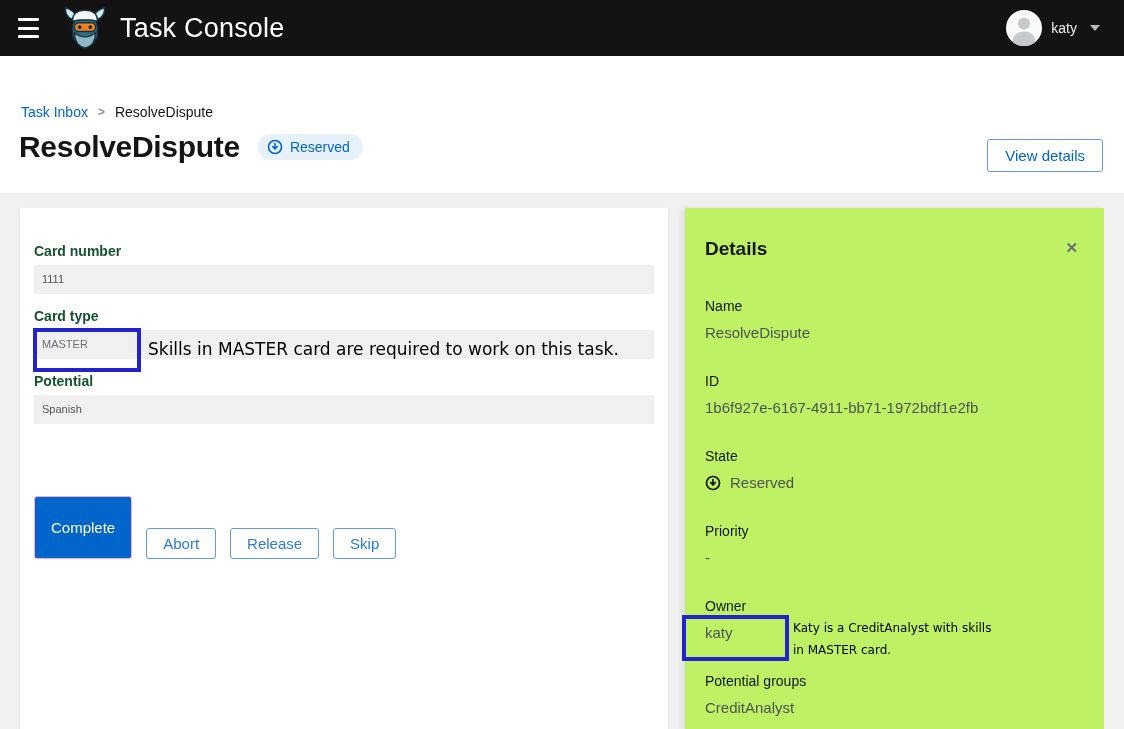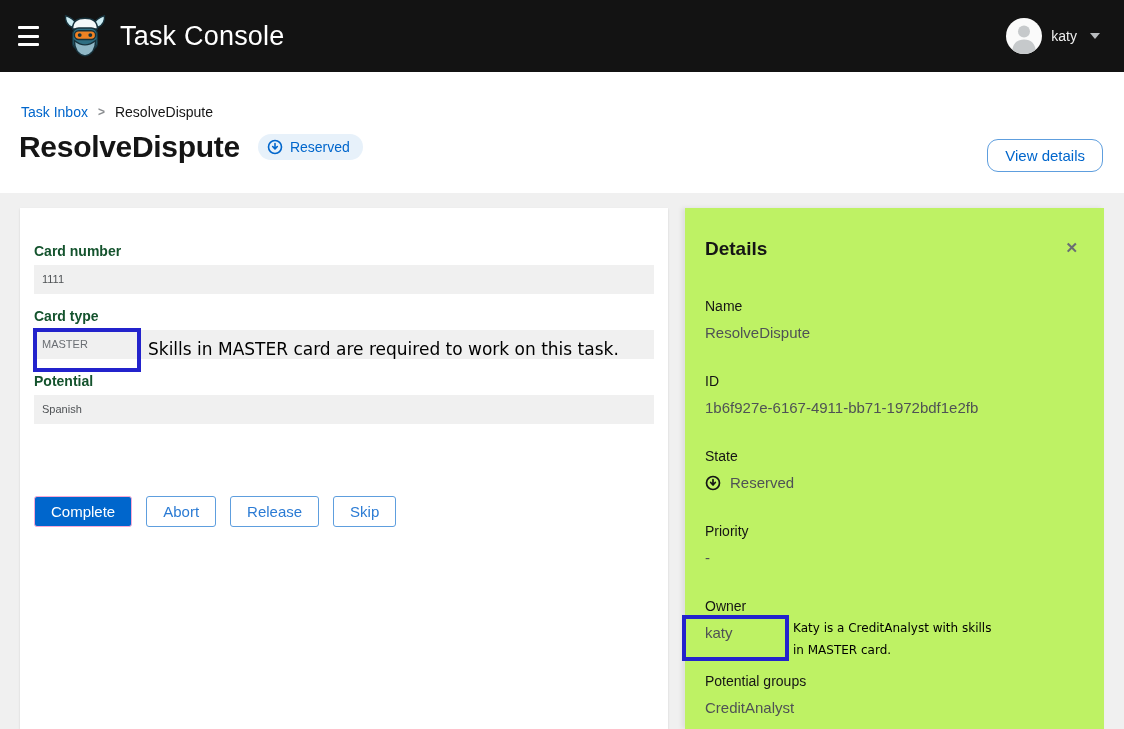--- a/index.html
+++ b/index.html
@@ -7,21 +7,21 @@
   body {
     position: relative;
     font-family: "Liberation Sans", sans-serif;
     background: #ffffff;
     overflow: hidden;
     color: #151515;
   }
 
   
   .masthead {
-    position: absolute; left: 0; top: 0; width: 1124px; height: 72px;
+    position: absolute; left: 0; top: 0; width: 1124px; height: 56px;
     background: #131313; display: flex; align-items: center; padding: 0 24px 0 18px;
   }
   .hamburger { width: 24px; height: 20px; display: flex; flex-direction: column; justify-content: space-between; background: none; border: none; cursor: pointer; margin-right: 20px; }
   .hamburger span { display: block; width: 21px; height: 3px; background: #ffffff; border-radius: 1px; }
   .brand { display: flex; align-items: center; gap: 12px; }
   .app-title { color: #ffffff; font-size: 27px; font-weight: 500; letter-spacing: 0.2px; }
   .header-right { margin-left: auto; display: flex; align-items: center; gap: 9px; }
   .user-name { color: #eeeeee; font-size: 14px; }
   .caret { width: 0; height: 0; border-left: 5px solid transparent; border-right: 5px solid transparent; border-top: 6px solid #b8bbbe; margin-left: 4px; }
 
@@ -30,42 +30,42 @@
   .breadcrumb { position: absolute; left: 21px; top: 24px; font-size: 14px; display: flex; align-items: center; gap: 10px; }
   .breadcrumb a { color: #0066cc; text-decoration: none; cursor: pointer; }
   .crumb-sep { color: #8a8d90; font-size: 12px; font-weight: bold; }
   .crumb-current { color: #151515; }
   .title-row { position: absolute; left: 19px; top: 50px; display: flex; align-items: center; gap: 18px; }
   .page-title { font-size: 30px; font-weight: 700; letter-spacing: -0.3px; color: #151515; }
   .state-badge { display: inline-flex; align-items: center; gap: 7px; background: #e7f1fa; color: #0066cc; font-size: 14px; padding: 5px 13px 5px 9px; border-radius: 30px; }
   .state-badge svg { display: block; }
   .view-details-btn {
     position: absolute; right: 21px; top: 59px; background: #ffffff; color: #0066cc;
-    border: 1px solid #5e9ede; border-radius: 11px; font-size: 15px; padding: 7px 17px;
+    border: 1px solid #5e9ede; border-radius: 3px; font-size: 15px; padding: 7px 17px;
     font-family: inherit; cursor: pointer;
   }
 
   
   .content-bg { position: absolute; left: 0; top: 193px; width: 1124px; bottom: 0; background: #f0f0f0; }
 
   .form-card {
     position: absolute; left: 20px; top: 208px; width: 648px; bottom: 0;
     background: #ffffff; box-shadow: 0 1px 2px rgba(3,3,3,0.12); padding: 35px 14px;
   }
   .field-label { font-size: 14px; font-weight: 700; color: #14532d; margin-bottom: 6px; }
   .field-input {
     width: 100%; height: 29px; background: #f0f0f0; border: none; border-bottom: 1px solid #f0f0f0;
     font-family: inherit; font-size: 11px; color: #4f5255; padding: 0 8px; margin-bottom: 14px;
   }
   .field-input.dim { color: #6a6e73; }
 
   .actions { display: flex; gap: 14px; margin-top: 58px; }
   .btn { font-family: inherit; font-size: 15px; border-radius: 3px; padding: 6px 16px; cursor: pointer; }
   .btn-primary { background: #0066cc; color: #ffffff; border: 1px solid #f9a8d4; }
-  .btn-secondary { background: #ffffff; color: #2b7bd4; border: 1px solid #5e9ede; }
+  .btn-secondary { background: #ffffff; color: #2b7bd4; border: 1px solid #5e9ede; margin-top: 32px; }
 
   
   .details-panel {
     position: absolute; left: 685px; top: 208px; width: 419px; bottom: 0;
     background: #bef264; box-shadow: -3px 0 5px rgba(3,3,3,0.08); padding: 30px 24px 0 20px;
   }
   .details-head { display: flex; align-items: flex-start; justify-content: space-between; }
   .details-title { font-size: 19px; font-weight: 700; color: #151515; }
   .close-btn { background: none; border: none; color: #6a6e73; font-size: 15px; font-weight: 700; cursor: pointer; line-height: 1; padding: 2px; }
   .dfields { margin-top: 38px; }

